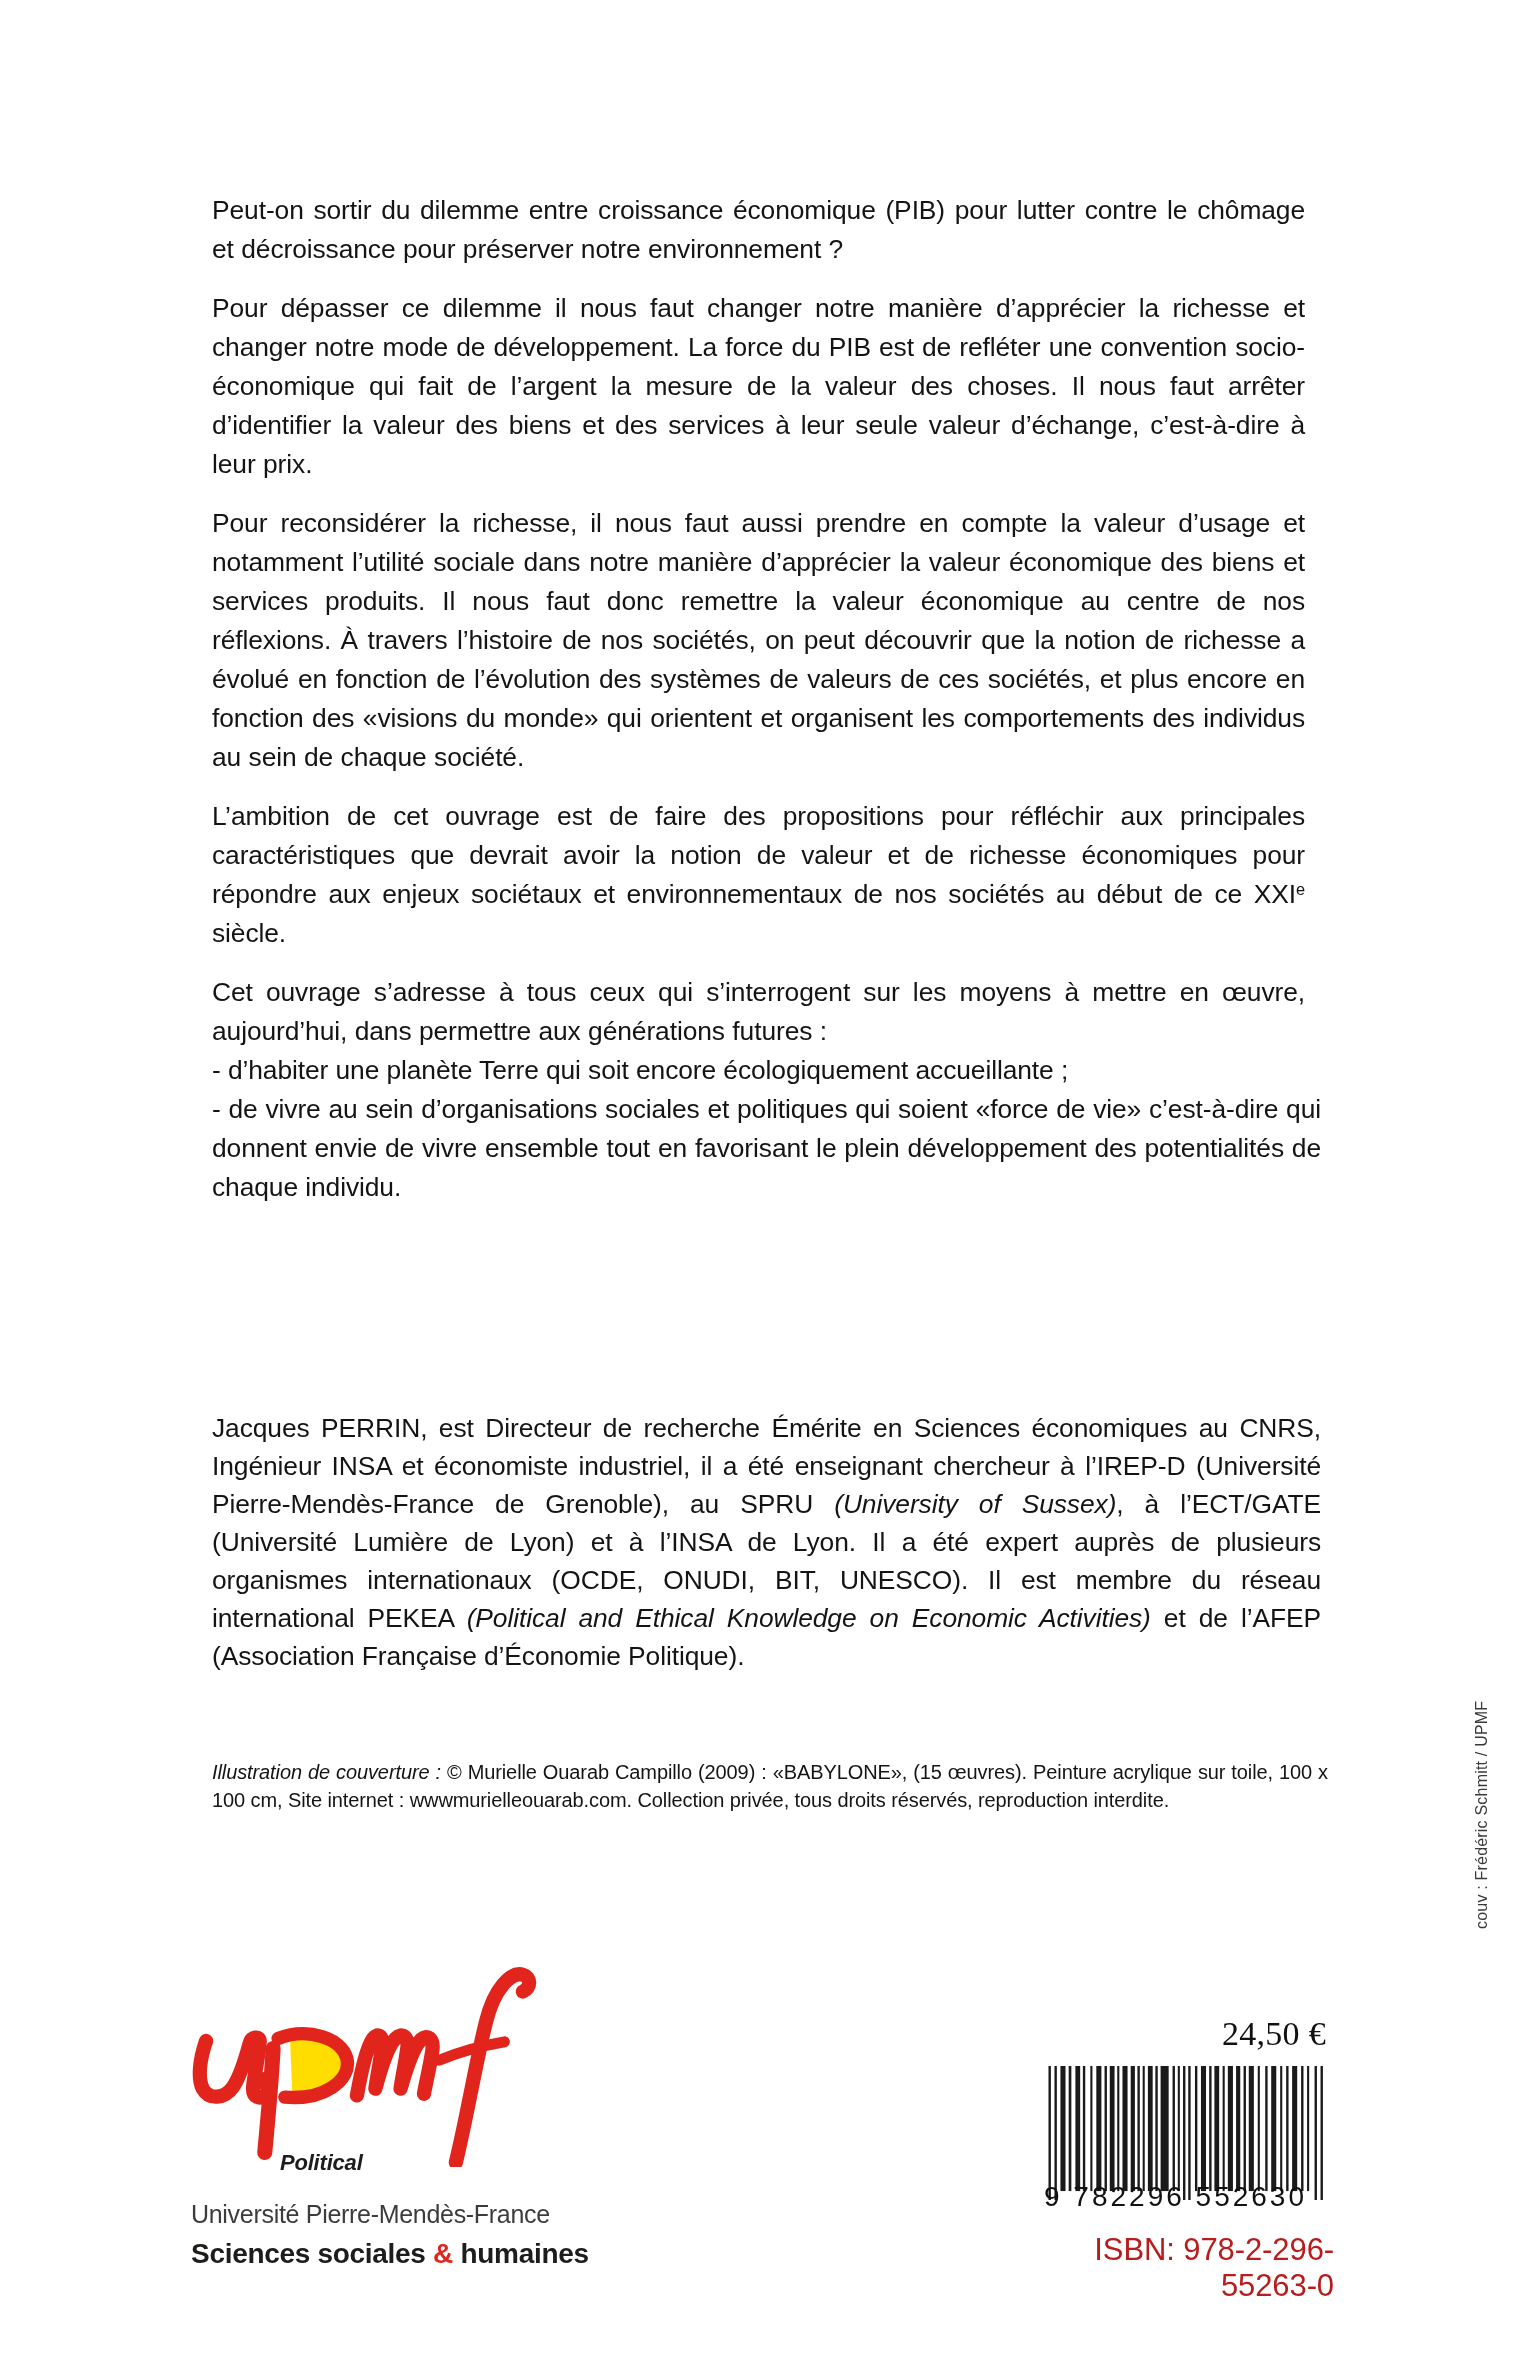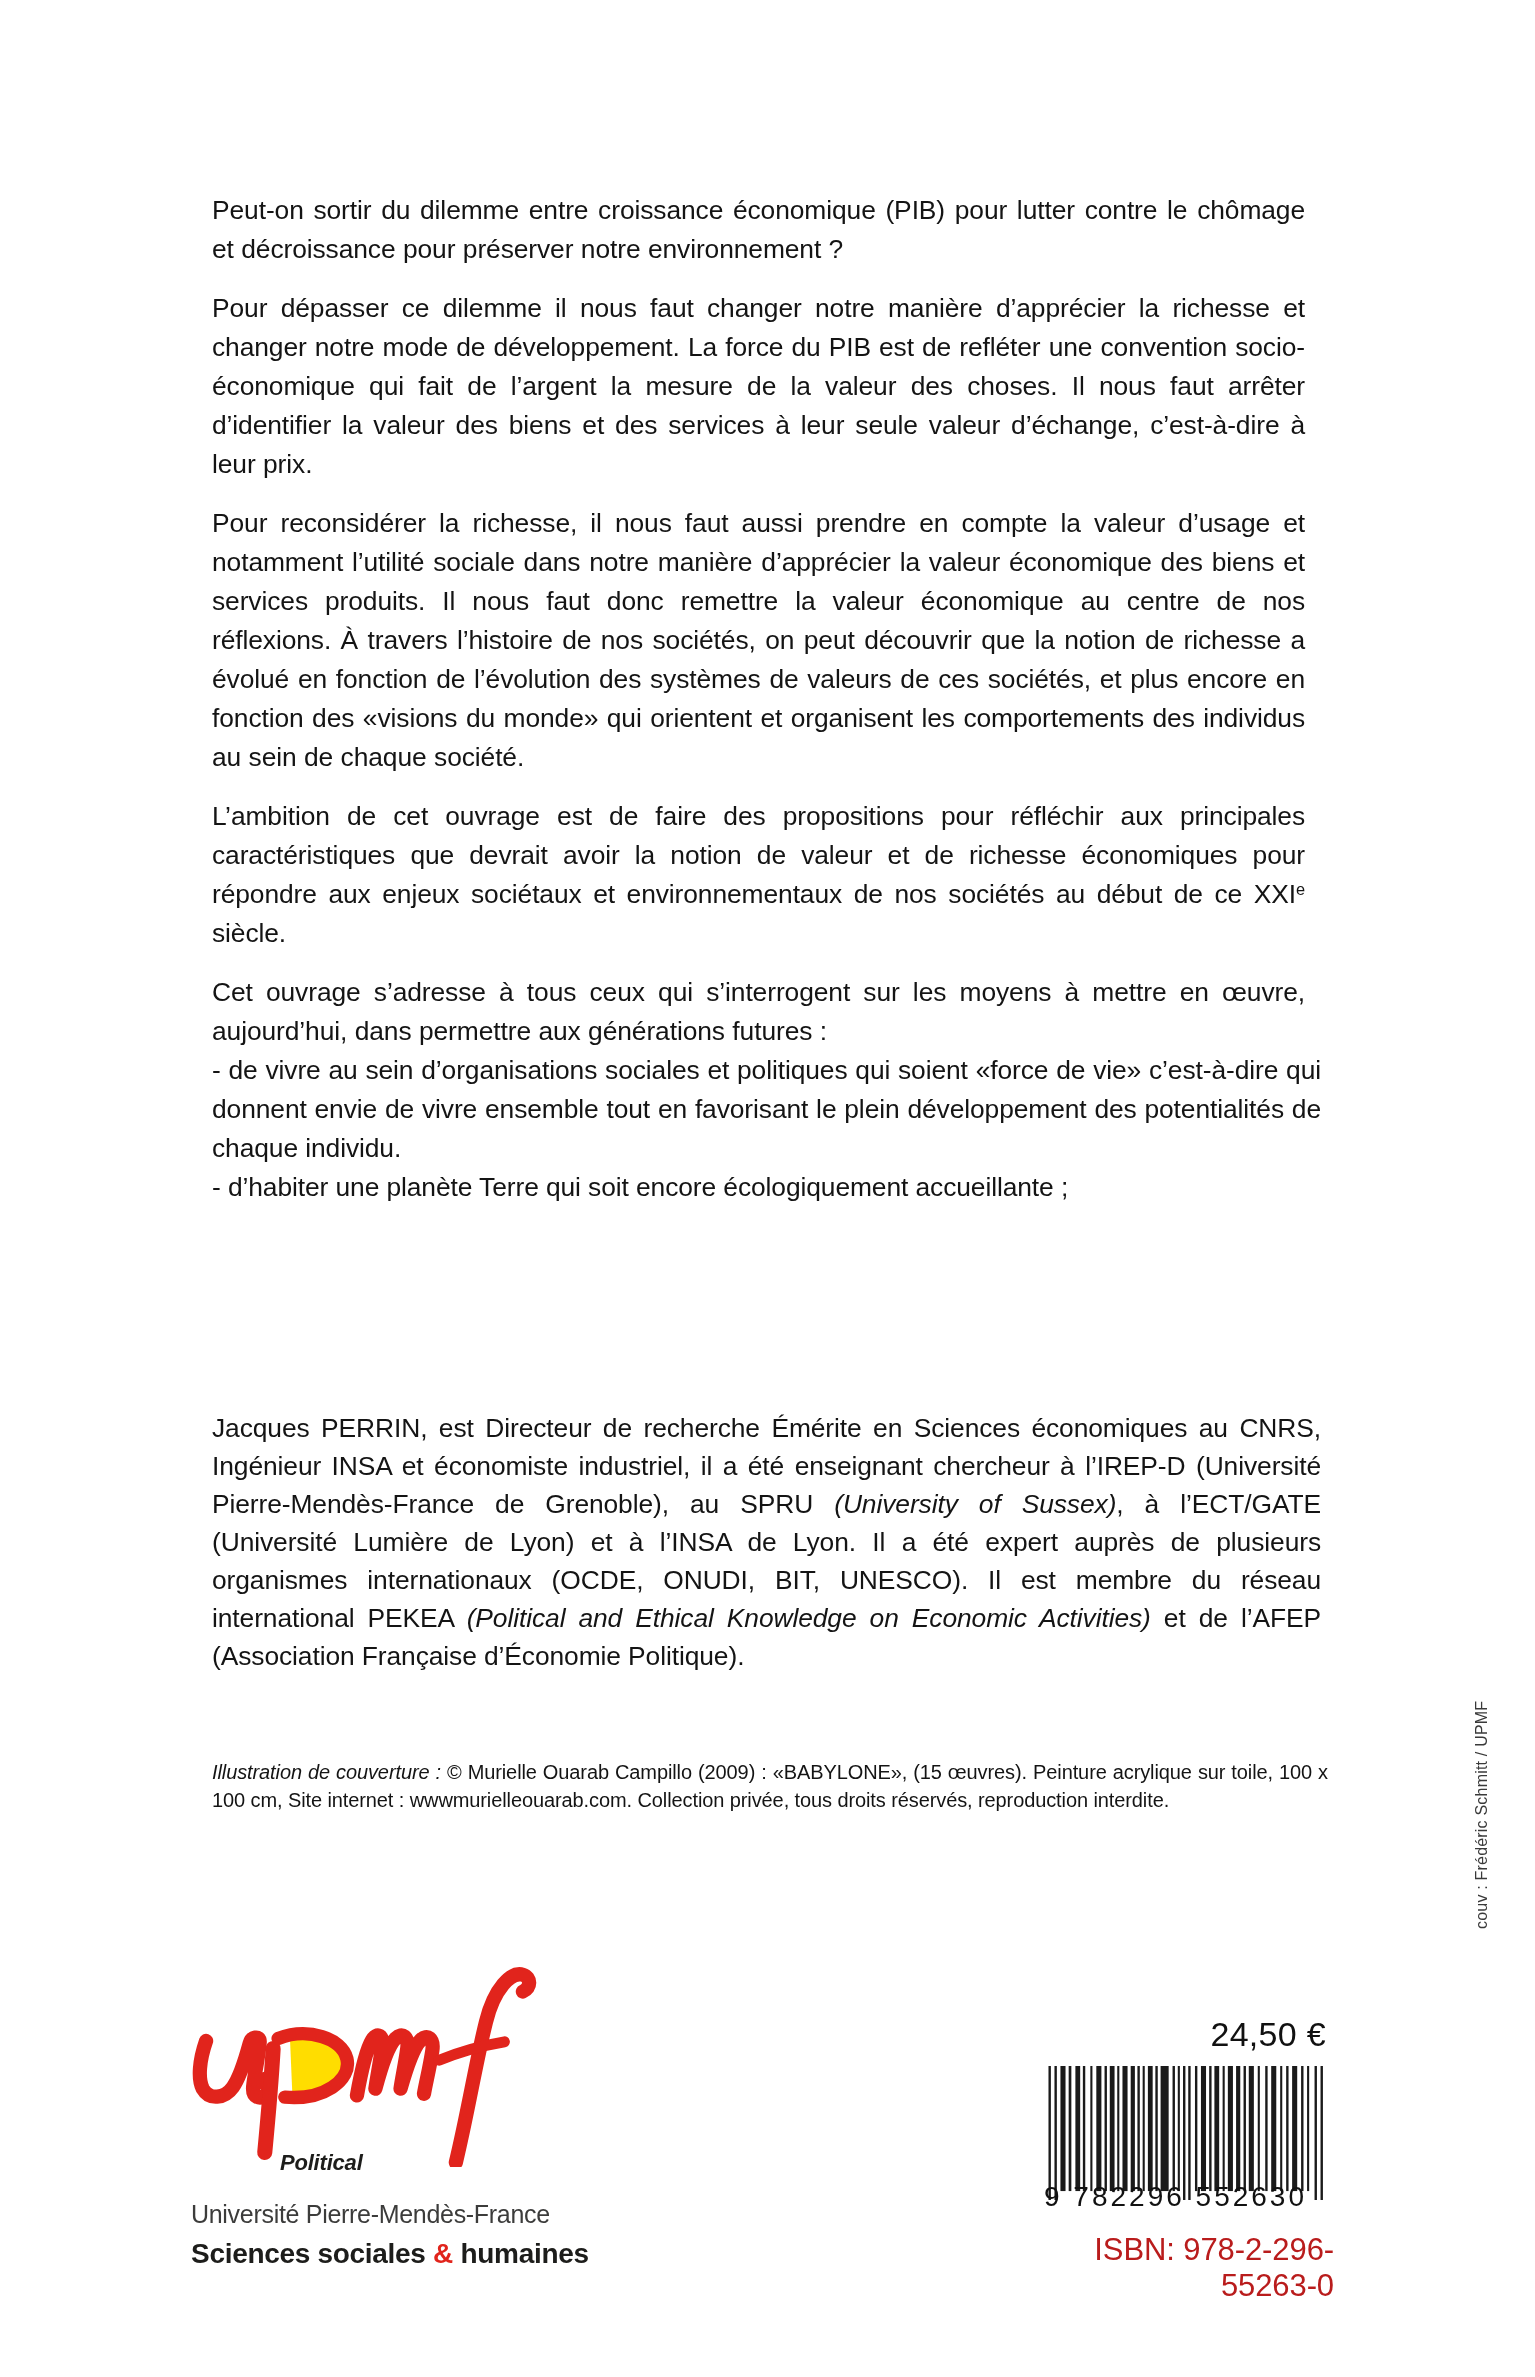--- a/index.html
+++ b/index.html
@@ -148,21 +148,21 @@
   }
   .logo-amp { color: #e1241c; }
 
   
   .price {
     position: absolute;
     left: 1158px;
     top: 2015px;
     width: 168px;
     text-align: right;
-    font-family: Liberation Sans, sans-serif;
+    font-family: Liberation Serif, serif;
     font-size: 34px;
     color: #111111;
     letter-spacing: 0.3px;
   }
 
   
   .barcode-wrap {
     position: absolute;
     left: 1044px;
     top: 2066px;
@@ -202,22 +202,22 @@
 
   <div class="blurb">
 
     <p class="para">Peut-on sortir du dilemme entre croissance économique (PIB) pour lutter contre le chômage et décroissance pour préserver notre environnement ?</p>
     <p class="para">Pour dépasser ce dilemme il nous faut changer notre manière d’apprécier la richesse et changer notre mode de développement. La force du PIB est de refléter une convention socio-économique qui fait de l’argent la mesure de la valeur des choses. Il nous faut arrêter d’identifier la valeur des biens et des services à leur seule valeur d’échange, c’est-à-dire à leur prix.</p>
     <p class="para">Pour reconsidérer la richesse, il nous faut aussi prendre en compte la valeur d’usage et notamment l’utilité sociale dans notre manière d’apprécier la valeur économique des biens et services produits. Il nous faut donc remettre la valeur économique au centre de nos réflexions. À travers l’histoire de nos sociétés, on peut découvrir que la notion de richesse a évolué en fonction de l’évolution des systèmes de valeurs de ces sociétés, et plus encore en fonction des «visions du monde» qui orientent et organisent les comportements des individus au sein de chaque société.</p>
 
     <p class="para"><span>L’ambition de cet ouvrage est de faire des propositions pour réfléchir aux principales caractéristiques que devrait avoir la notion de valeur et de richesse économiques pour répondre aux enjeux sociétaux et environnementaux de nos sociétés au début de ce XXI</span><sup class="ord">e</sup><span> siècle.</span></p>
 
     <p class="para tight">Cet ouvrage s’adresse à tous ceux qui s’interrogent sur les moyens à mettre en œuvre, aujourd’hui, dans permettre aux générations futures :</p>
+    <p class="listline">- d’habiter une planète Terre qui soit encore écologiquement accueillante ;</p>
     <p class="listline">- de vivre au sein d’organisations sociales et politiques qui soient «force de vie» c’est-à-dire qui donnent envie de vivre ensemble tout en favorisant le plein développement des potentialités de chaque individu.</p>
-    <p class="listline">- d’habiter une planète Terre qui soit encore écologiquement accueillante ;</p>
   </div>
 
   <div class="bio"><b>Jacques PERRIN,</b><span> est Directeur de recherche Émérite en Sciences écono­miques au CNRS, Ingénieur INSA et économiste industriel, il a été enseignant chercheur à l’IREP-D (Université Pierre-Mendès-France de Grenoble), au SPRU </span><i>(University of Sussex)</i><span>, à l’ECT/GATE (Université Lumière de Lyon) et à l’INSA de Lyon. Il a été expert auprès de plusieurs organismes internationaux (OCDE, ONUDI, BIT, UNESCO). Il est membre du réseau international PEKEA </span><i>(Political and Ethical Knowledge on Economic Activities)</i><span> et de l’AFEP (Association Française d’Économie Politique).</span></div>
 
   <div class="credit"><i>Illustration de couverture :</i><span> © Murielle Ouarab Campillo (2009) : «BABYLONE», (15 œuvres). Peinture acrylique sur toile, 100 x 100 cm, Site internet : wwwmurielleouarab.com. Collection privée, tous droits réservés, reproduction interdite.</span></div>
 
   <div class="side-credit">couv : Frédéric Schmitt / UPMF</div>
 
   <div class="logo-block">
 

